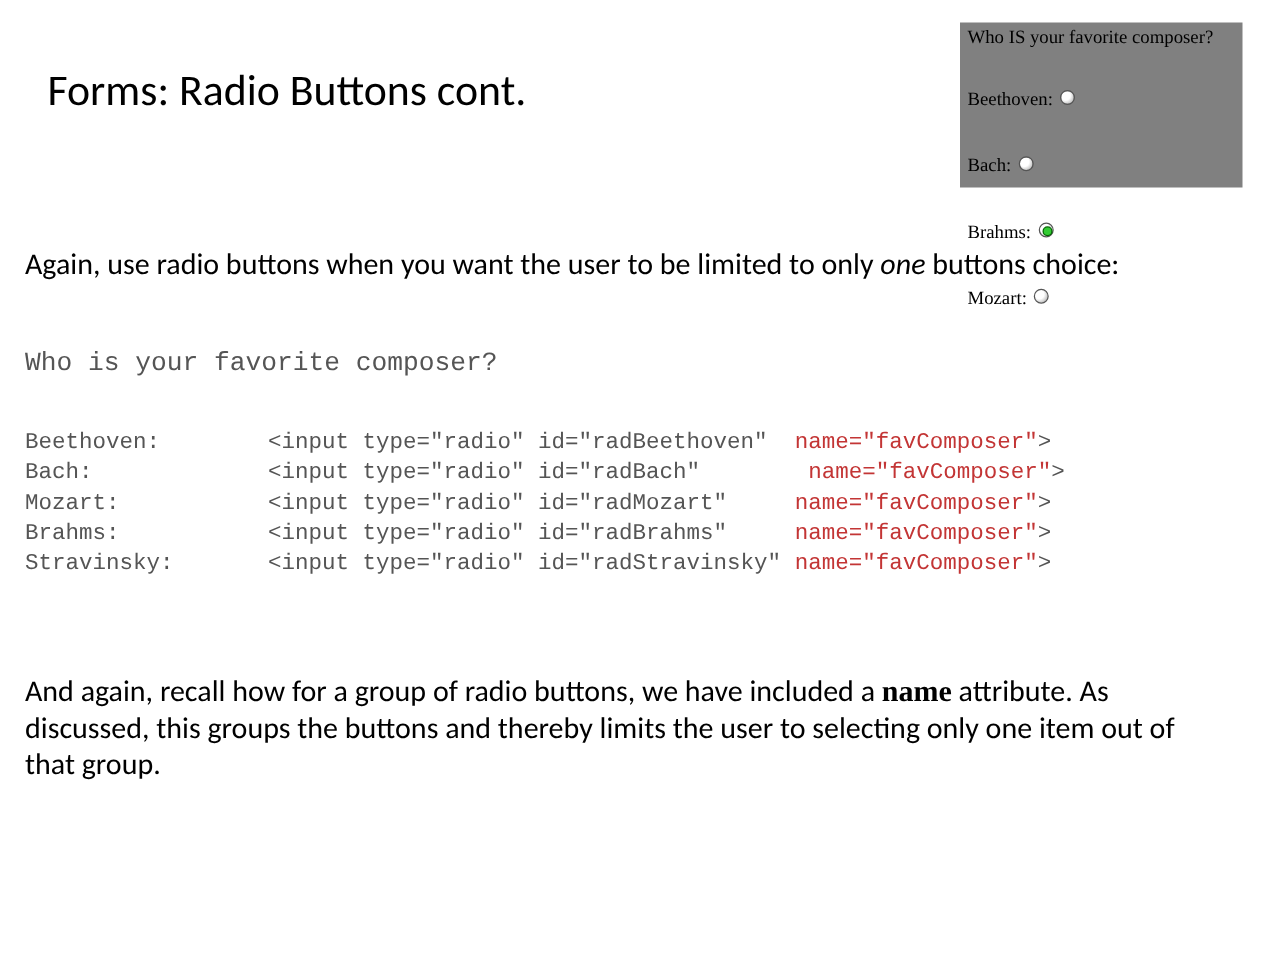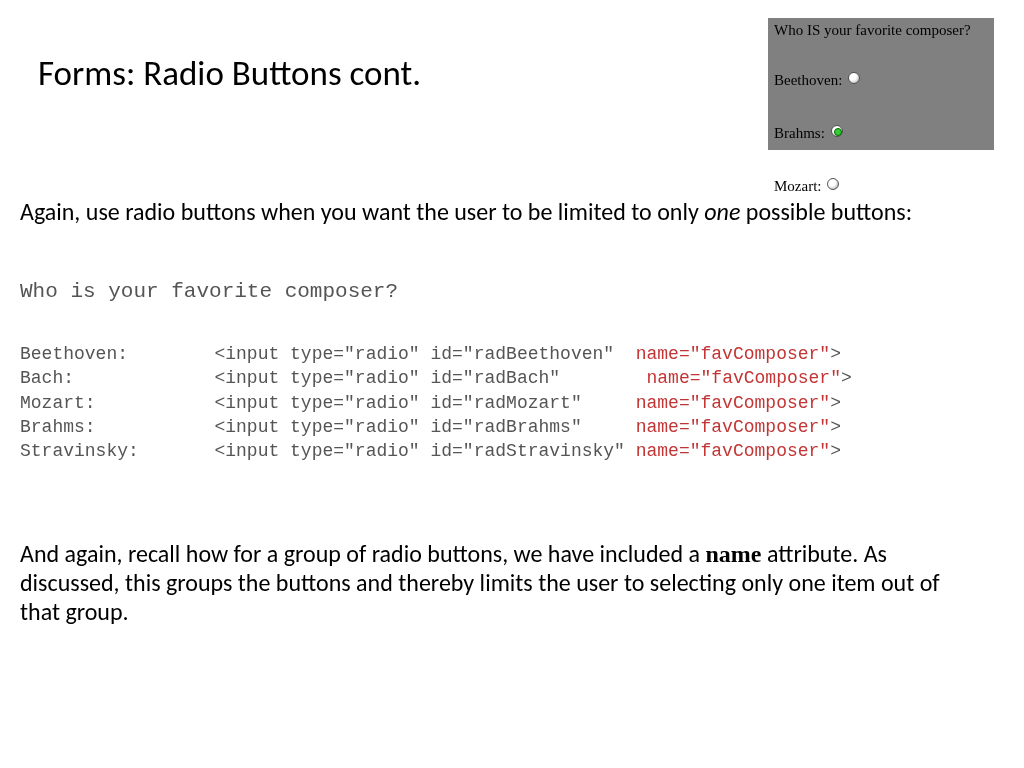--- a/index.html
+++ b/index.html
@@ -102,31 +102,35 @@
 
   <div class="title">Forms: Radio Buttons cont.</div>
 
   <div class="preview-box">
     <div class="q">Who IS your favorite composer?</div>
     <div class="row">
       <span>Beethoven:</span>
       <span class="radio"></span>
     </div>
     <div class="row">
+      <span>Bach:</span>
+      <span class="radio"></span>
+    </div>
+    <div class="row">
       <span>Brahms:</span>
       <span class="radio selected"></span>
     </div>
     <div class="row">
       <span>Mozart:</span>
       <span class="radio"></span>
     </div>
   </div>
 
   <div class="intro">
-    <span>Again, use radio buttons when you want the user to be limited to only </span><em>one</em><span> possible buttons:</span>
+    <span>Again, use radio buttons when you want the user to be limited to only </span><em>one</em><span> buttons choice:</span>
   </div>
 
   <div class="code-q">Who is your favorite composer?</div>
 
   <div class="code-block" id="code-block">Beethoven:        &lt;input type="radio" id="radBeethoven"  <span class="red">name="favComposer"</span>&gt;
 Bach:             &lt;input type="radio" id="radBach"        <span class="red">name="favComposer"</span>&gt;
 Mozart:           &lt;input type="radio" id="radMozart"     <span class="red">name="favComposer"</span>&gt;
 Brahms:           &lt;input type="radio" id="radBrahms"     <span class="red">name="favComposer"</span>&gt;
 Stravinsky:       &lt;input type="radio" id="radStravinsky" <span class="red">name="favComposer"</span>&gt;
 </div>

